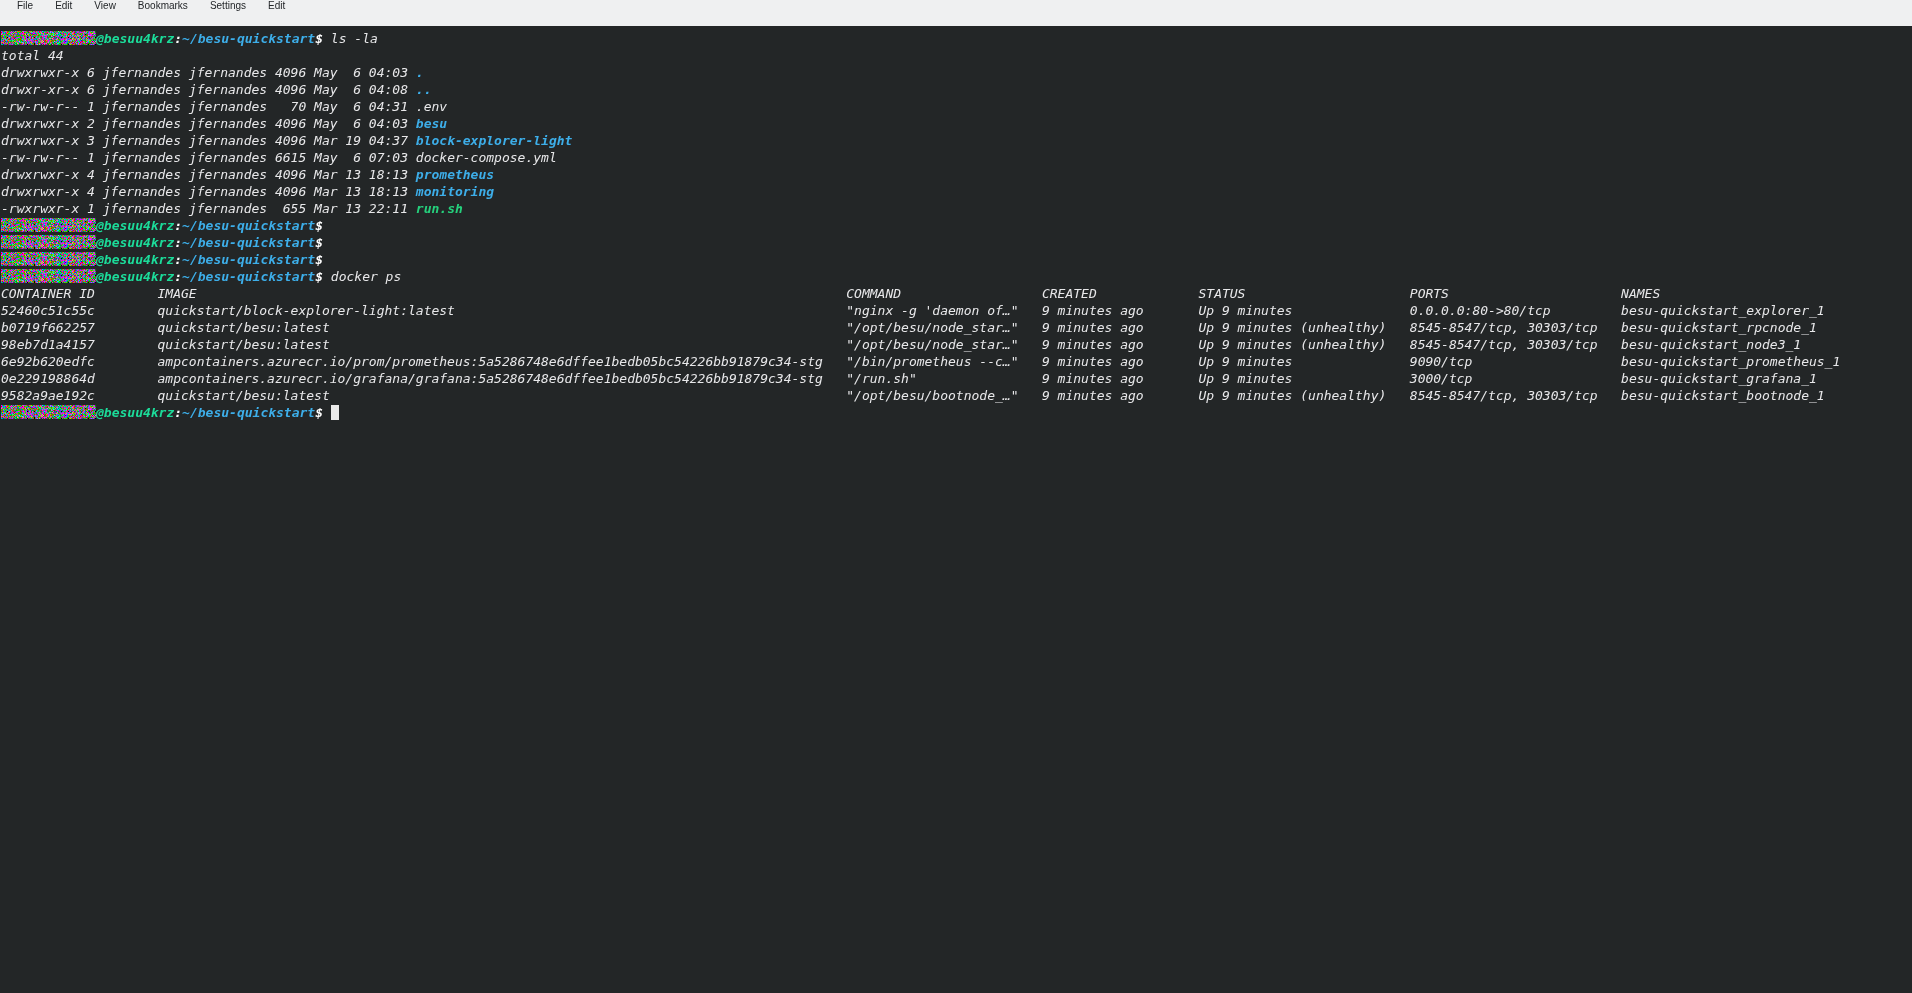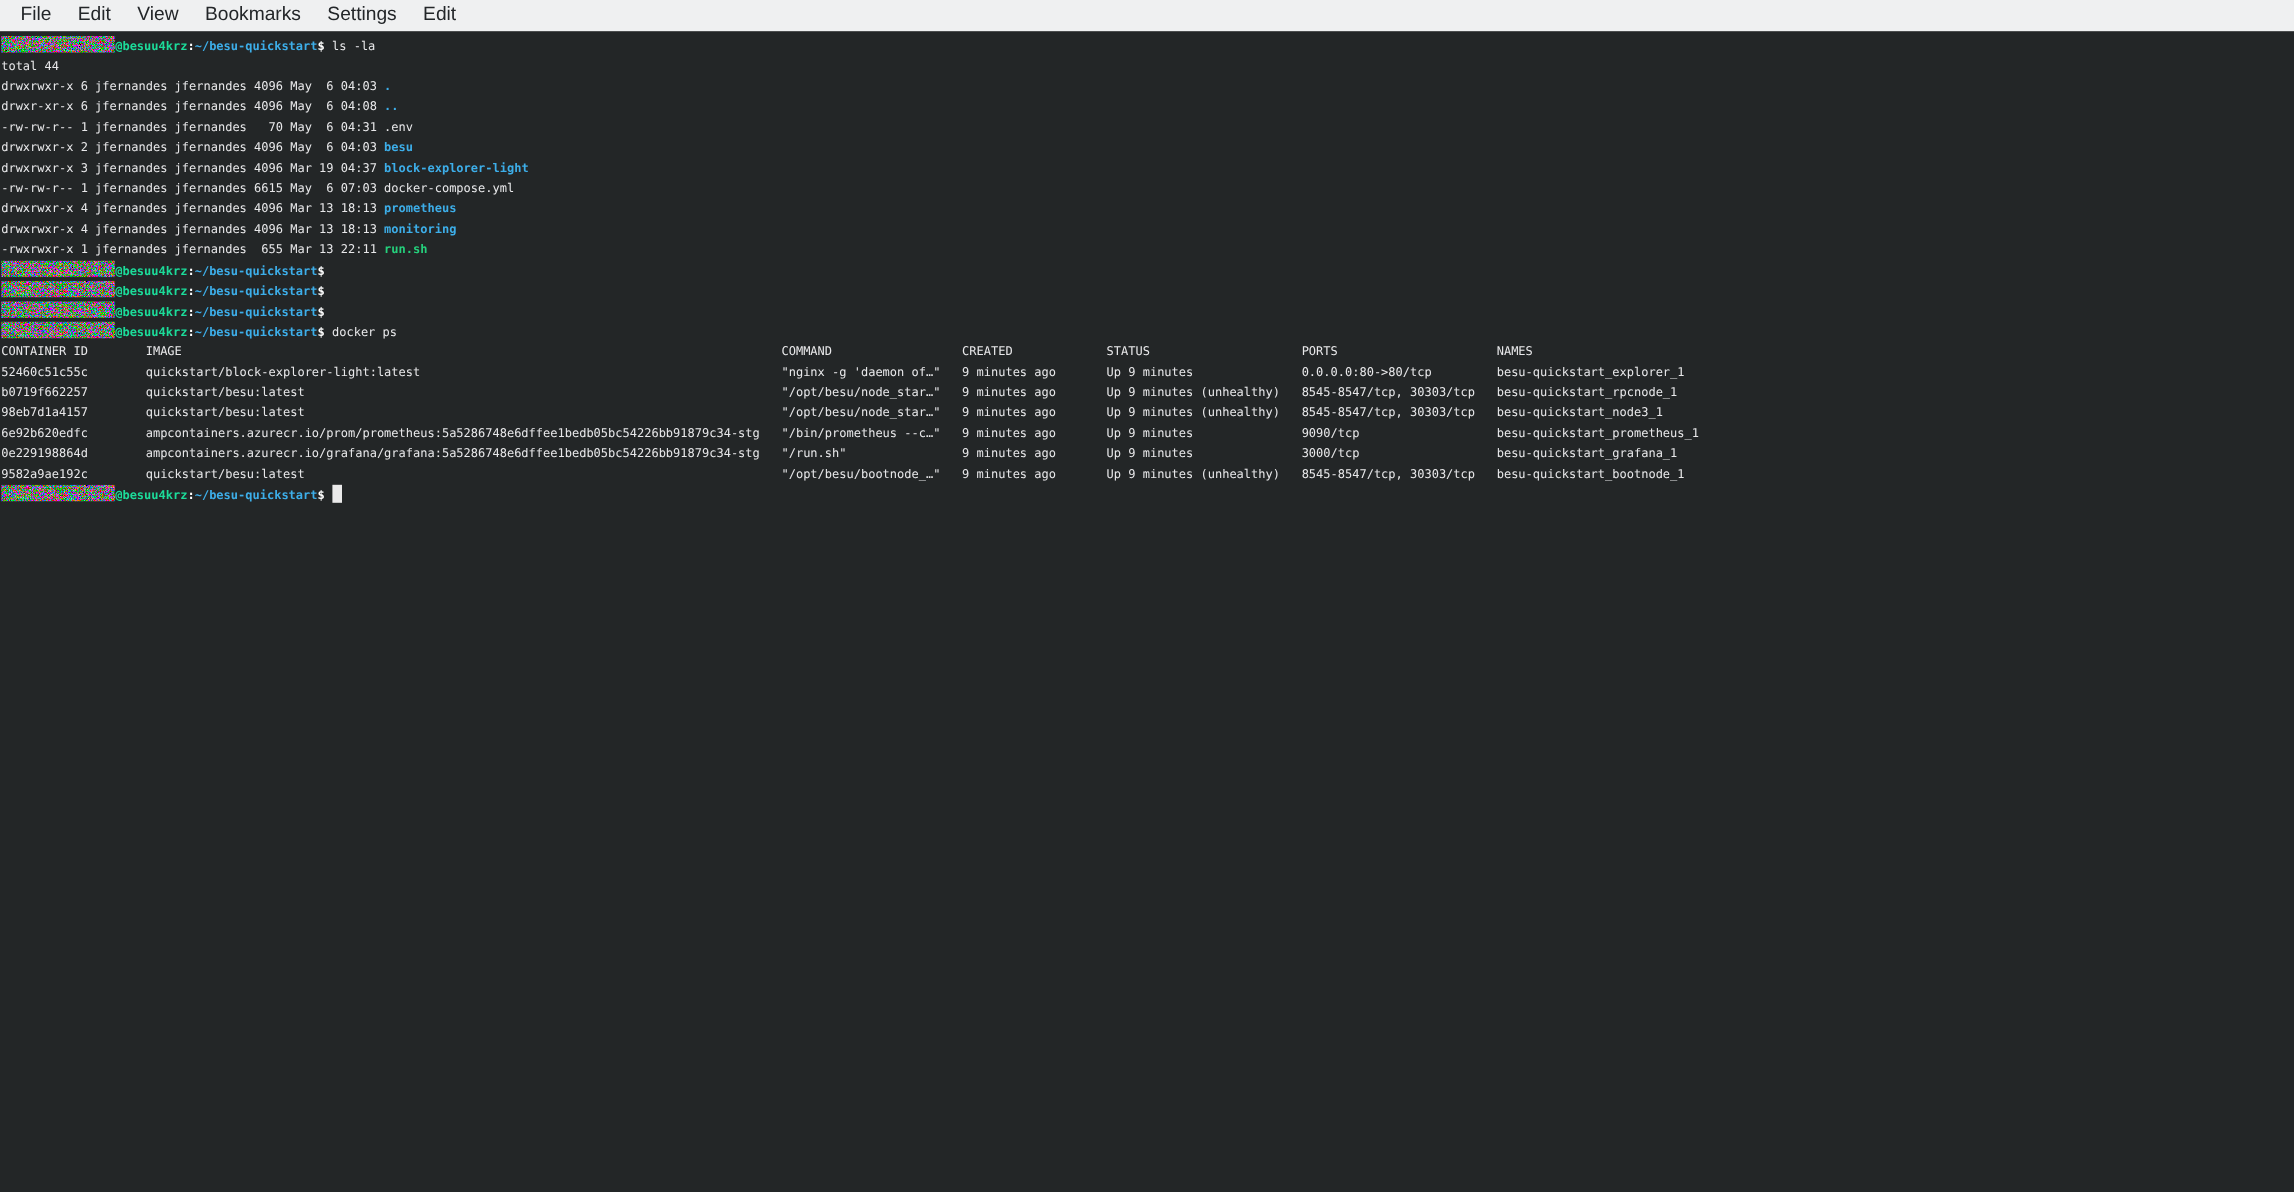--- a/index.html
+++ b/index.html
@@ -4,28 +4,28 @@
 <style>
   :root{
     --terminal_bg:#232627; --menu_bg:#eff0f1; --menu_fg:#232629;
     --fg:#e8e8ea; --bold:#ffffff; --green:#1cdc9a; --exec_green:#25d07c;
     --blue:#3daee9; --cursor:#eaeaea;
   }
   html,body{margin:0;padding:0}
   body{width:1912px;height:993px;background:var(--terminal_bg);overflow:hidden}
   .menu-bar{
     height:26px;background:var(--menu_bg);color:var(--menu_fg);
-    display:flex;align-items:center;padding-left:6px;
-    font-family:"Liberation Sans",sans-serif;font-size:16px;
+    display:flex;align-items:flex-start;padding-left:6px;
+    font-family:"Liberation Sans",sans-serif;font-size:10px;
   }
   .menu-item{padding:0 11px;cursor:default}
   .terminal{
     padding:4px 0 0 1px;
     font-family:"DejaVu Sans Mono",monospace;
-    font-size:10px;line-height:17px;color:var(--fg);
+    font-size:13px;line-height:17px;color:var(--fg);font-style:italic;
   }
   .line{height:17px;white-space:pre}
   .b{color:var(--bold);font-weight:bold}
   .g{color:var(--green);font-weight:bold}
   .e{color:var(--exec_green);font-weight:bold}
   .u{color:var(--blue);font-weight:bold}
   .noise{display:inline-block;width:95px;height:14px;vertical-align:-2px;overflow:hidden}
   .cursor{display:inline-block;width:8px;height:15px;background:var(--cursor);vertical-align:-3px}
   .svg-defs{position:absolute;width:0;height:0}
 </style>

